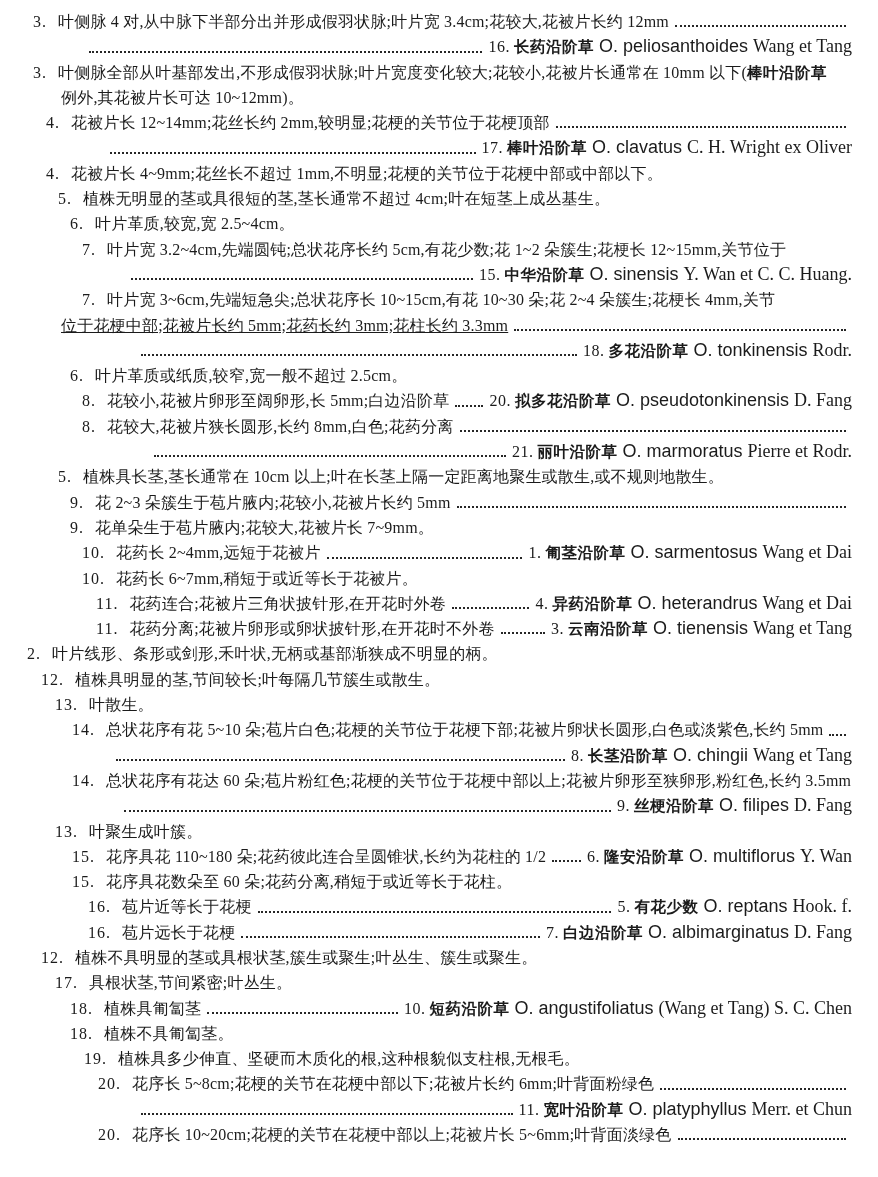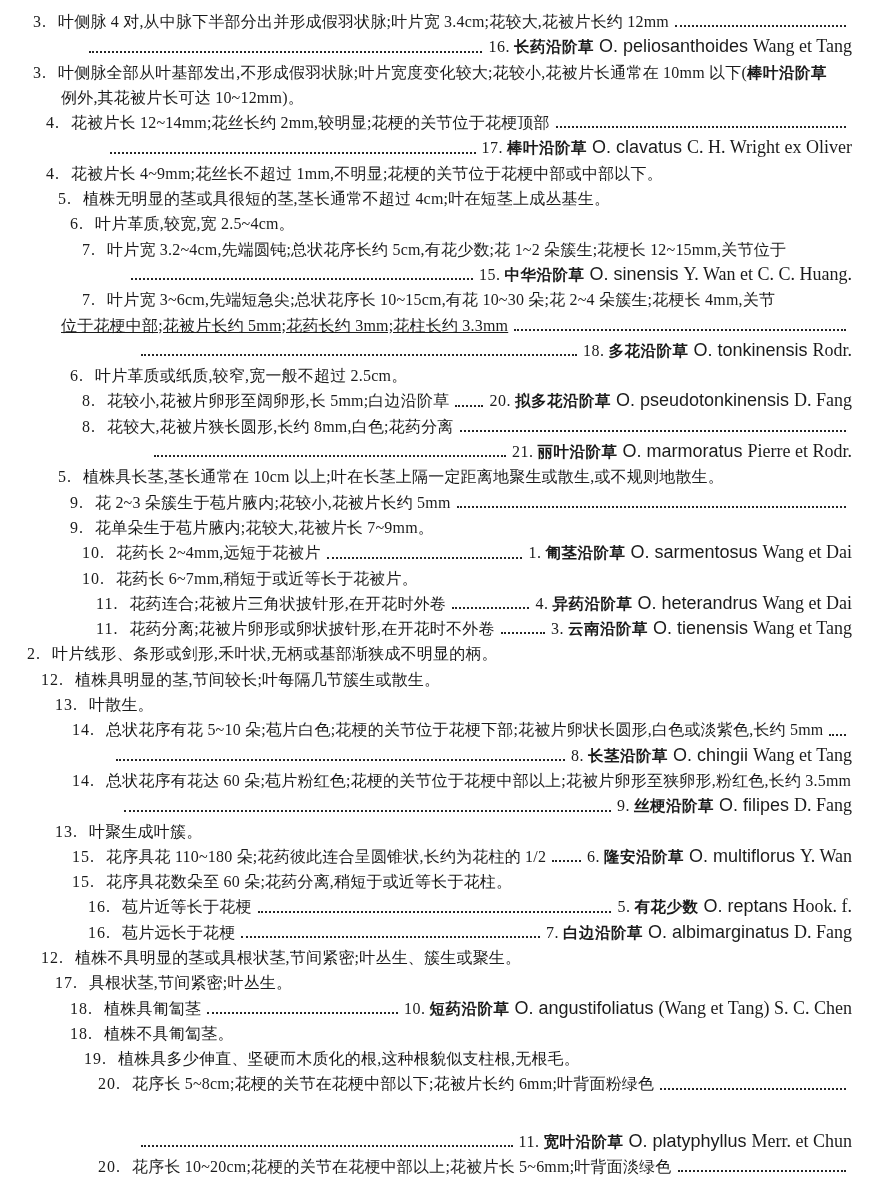--- a/index.html
+++ b/index.html
@@ -206,21 +206,21 @@
       <span class="species"><span class="sp-num">5.</span><span class="sp-name">有花少数</span><span class="sp-latin">O. reptans</span><span class="sp-auth">Hook. f.</span></span>
     </div>
     <div class="row" style="margin-left: 88px;">
       <span class="num">16.</span>
       <span class="txt">苞片远长于花梗</span>
       <div class="leader"></div>
       <span class="species"><span class="sp-num">7.</span><span class="sp-name">白边沿阶草</span><span class="sp-latin">O. albimarginatus</span><span class="sp-auth">D. Fang</span></span>
     </div>
     <div class="row" style="margin-left: 41px;">
       <span class="num">12.</span>
-      <span class="txt">植株不具明显的茎或具根状茎,节间紧密;叶丛生、簇生或聚生。</span>
+      <span class="txt">植株不具明显的茎或具根状茎,簇生或聚生;叶丛生、簇生或聚生。</span>
     </div>
     <div class="row" style="margin-left: 55px;">
       <span class="num">17.</span>
       <span class="txt">具根状茎,节间紧密;叶丛生。</span>
     </div>
     <div class="row" style="margin-left: 70px;">
       <span class="num">18.</span>
       <span class="txt">植株具匍匐茎</span>
       <div class="leader"></div>
       <span class="species"><span class="sp-num">10.</span><span class="sp-name">短药沿阶草</span><span class="sp-latin">O. angustifoliatus</span><span class="sp-auth">(Wang et Tang) S. C. Chen</span></span>
@@ -231,21 +231,21 @@
     </div>
     <div class="row" style="margin-left: 84px;">
       <span class="num">19.</span>
       <span class="txt">植株具多少伸直、坚硬而木质化的根,这种根貌似支柱根,无根毛。</span>
     </div>
     <div class="row" style="margin-left: 98px;">
       <span class="num">20.</span>
       <span class="txt">花序长 5~8cm;花梗的关节在花梗中部以下;花被片长约 6mm;叶背面粉绿色</span>
       <div class="leader"></div>
     </div>
-    <div class="row" style="margin-left: 135px; margin-top: 32px;">
+    <div class="row" style="margin-left: 135px;">
       <div class="leader"></div>
       <span class="species"><span class="sp-num">11.</span><span class="sp-name">宽叶沿阶草</span><span class="sp-latin">O. platyphyllus</span><span class="sp-auth">Merr. et Chun</span></span>
     </div>
     <div class="row" style="margin-left: 98px;">
       <span class="num">20.</span>
       <span class="txt">花序长 10~20cm;花梗的关节在花梗中部以上;花被片长 5~6mm;叶背面淡绿色</span>
       <div class="leader"></div>
     </div>
   </div>
 

